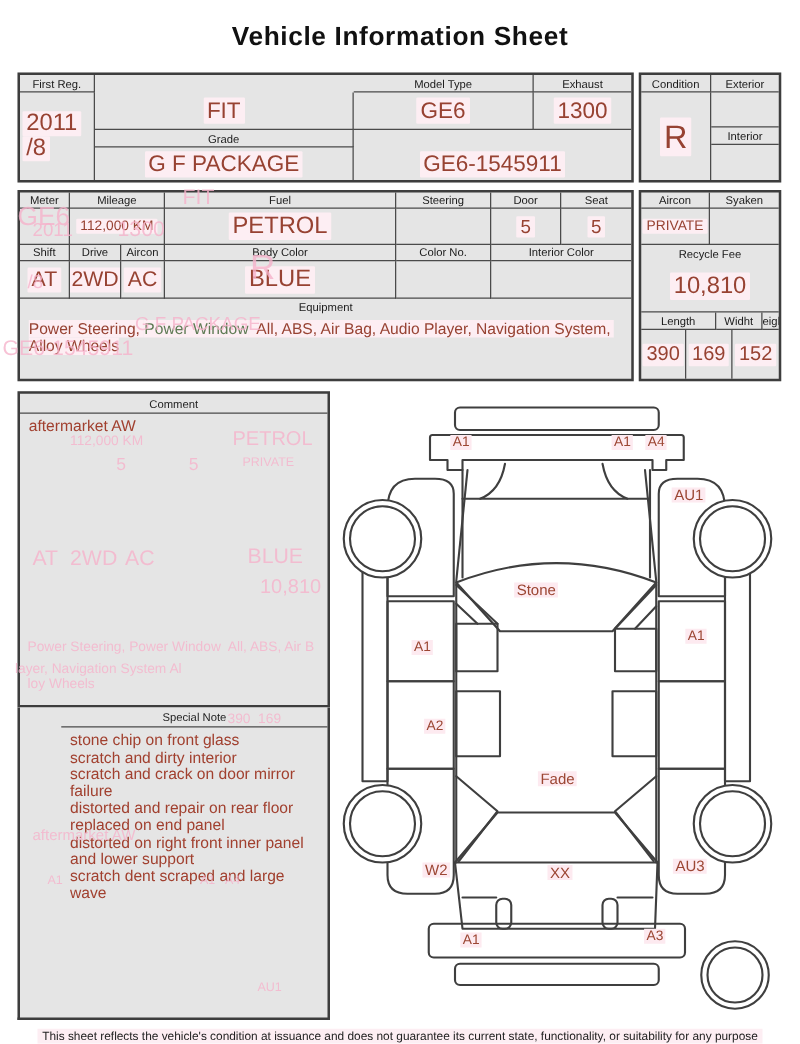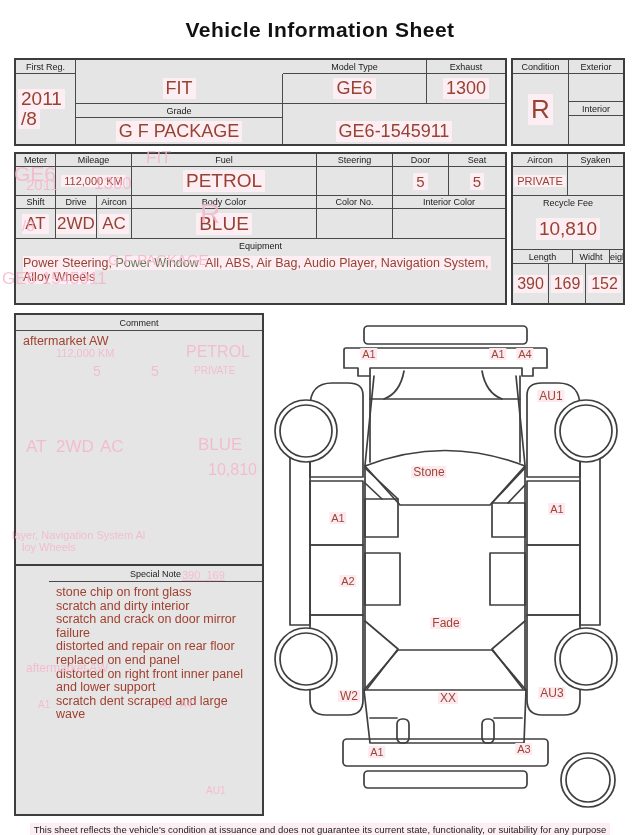--- a/index.html
+++ b/index.html
@@ -282,23 +282,24 @@
       <span class="ghost" style="left: 56px; top: 348px; font-size: 11px;">112,000 KM</span>
       <span class="ghost" style="left: 186px; top: 344px; font-size: 16px;">PETROL</span>
       <span class="ghost" style="left: 93px; top: 364px; font-size: 14px;">5</span>
       <span class="ghost" style="left: 151px; top: 364px; font-size: 14px;">5</span>
       <span class="ghost" style="left: 194px; top: 366px; font-size: 10px;">PRIVATE</span>
       <span class="ghost" style="left: 26px; top: 438px; font-size: 17px;">AT</span>
       <span class="ghost" style="left: 56px; top: 438px; font-size: 17px;">2WD</span>
       <span class="ghost" style="left: 100px; top: 438px; font-size: 17px;">AC</span>
       <span class="ghost" style="left: 198px; top: 436px; font-size: 17px;">BLUE</span>
       <span class="ghost" style="left: 208px; top: 462px; font-size: 16px;">10,810</span>
+      <span class="ghost" style="left: 22px; top: 513px; font-size: 11px;">Power Steering, Power Window  All, ABS, Air B</span>
       <span class="ghost" style="left: 12px; top: 530px; font-size: 11px;">layer, Navigation System Al</span>
       <span class="ghost" style="left: 22px; top: 542px; font-size: 11px;">loy Wheels</span>
-      <span class="ghost" style="left: 182px; top: 570px; font-size: 11px; text-decoration: underline;">390  169</span>
+      <span class="ghost" style="left: 182px; top: 570px; font-size: 11px;">390  169</span>
       <span class="ghost" style="left: 26px; top: 662px; font-size: 12px;">aftermarket AW</span>
       <span class="ghost" style="left: 38px; top: 700px; font-size: 10px;">A1</span>
       <span class="ghost" style="left: 160px; top: 700px; font-size: 10px;">A1   A4</span>
       <span class="ghost" style="left: 206px; top: 786px; font-size: 10px;">AU1</span>
     </div>
 
   <div class="footer">
     <span>This sheet reflects the vehicle's condition at issuance and does not guarantee its current state, functionality, or suitability for any purpose</span>
   </div>
 

